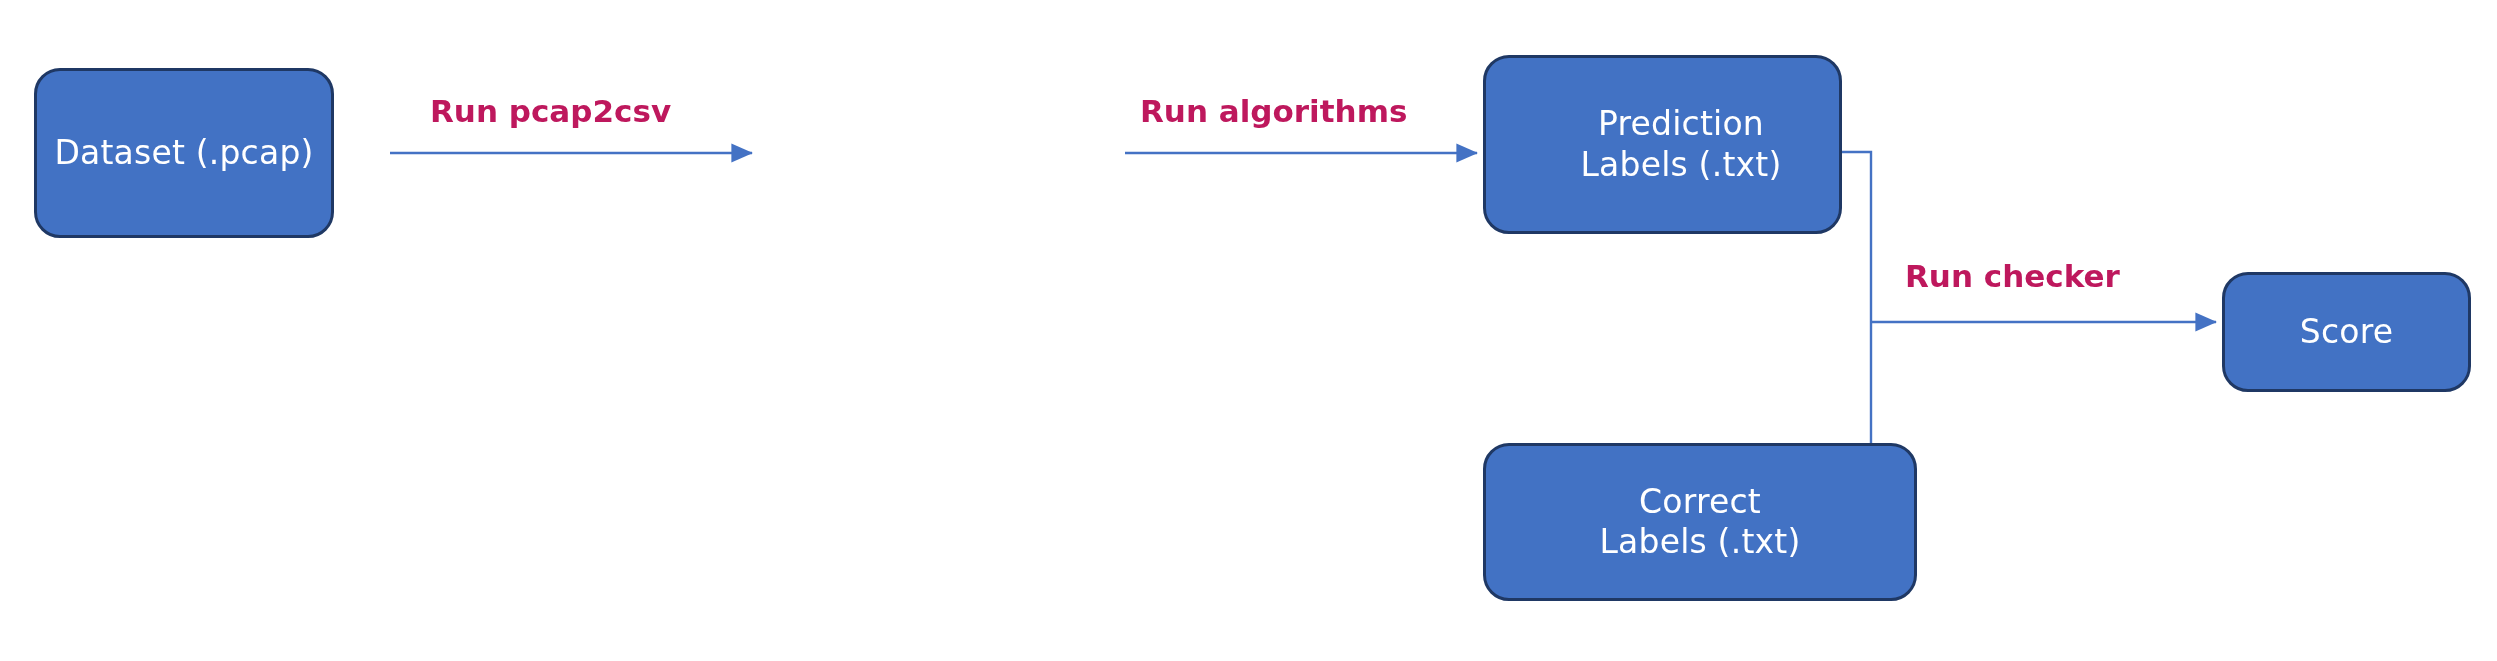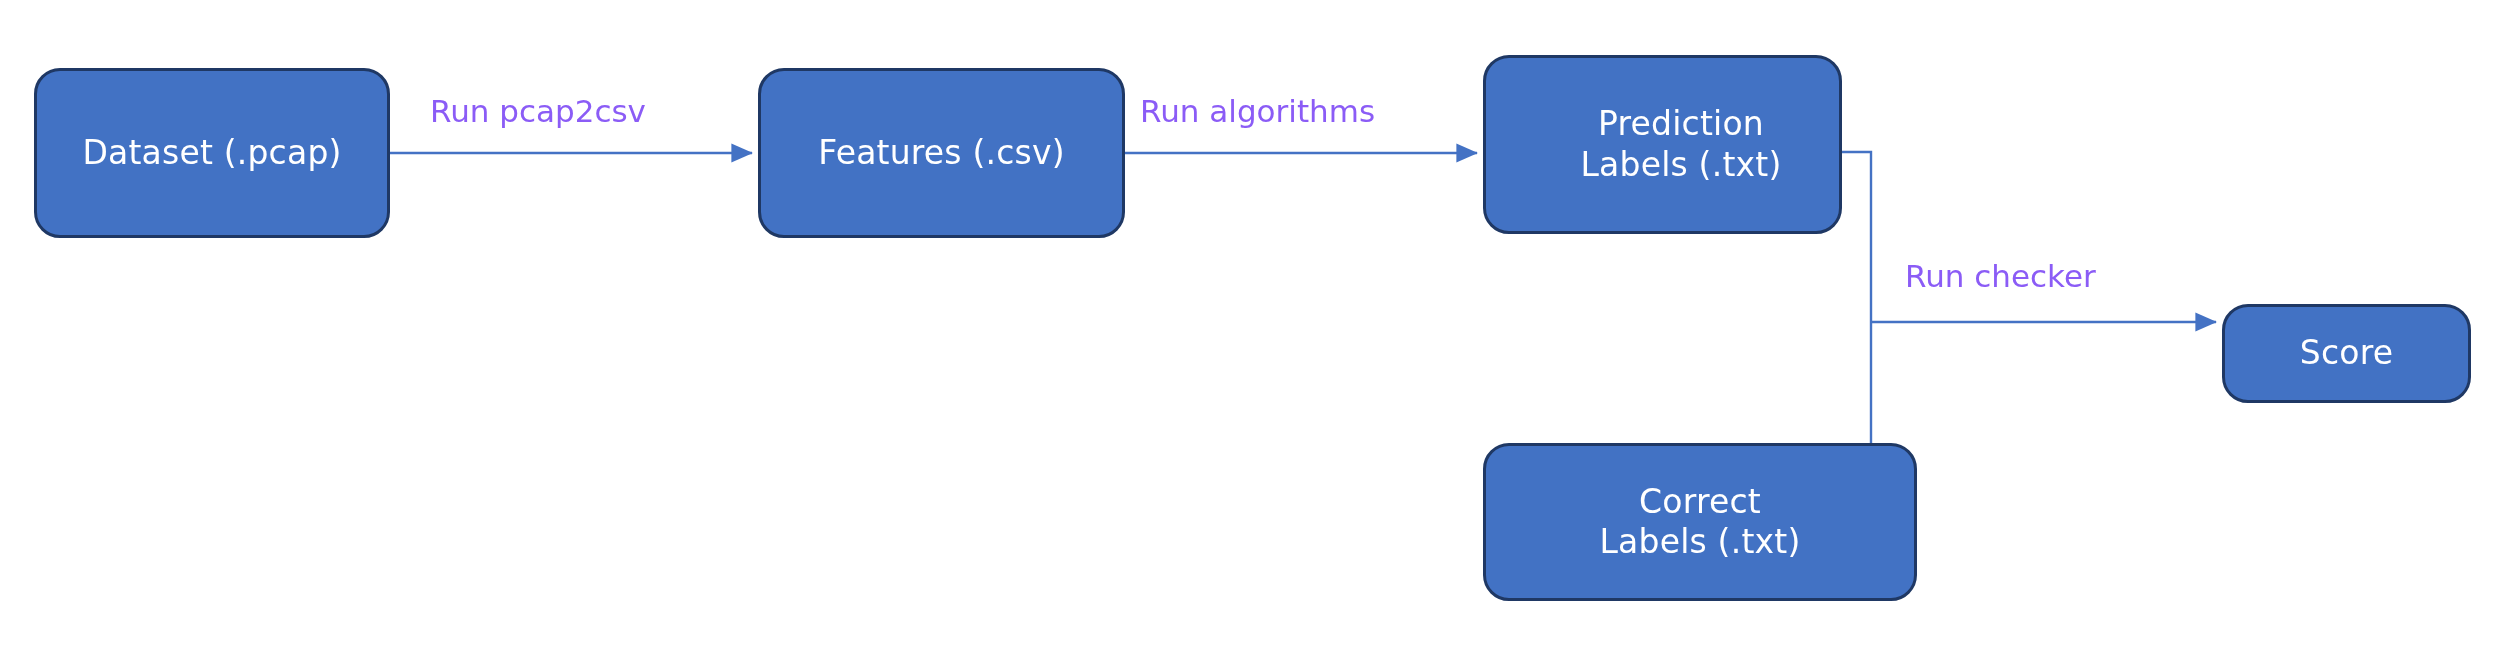--- a/index.html
+++ b/index.html
@@ -31,33 +31,33 @@
     line-height: 1.22;
     text-align: center;
     letter-spacing: 0.2px;
     font-weight: 400;
   }
   .node .node-text {
     display: block;
     width: 100%;
     white-space: pre-line;
   }
-  .node-dataset  { left: 34px;   top: 68px;  width: 356px; height: 170px; }
+  .node-dataset  { left: 34px;   top: 68px;  width: 300px; height: 170px; }
   .node-features { left: 758px;  top: 68px;  width: 367px; height: 170px; }
   .node-pred     { left: 1483px; top: 55px;  width: 359px; height: 179px; padding-left: 37px; }
   .node-correct  { left: 1483px; top: 443px; width: 434px; height: 158px; }
-  .node-score    { left: 2222px; top: 272px; width: 249px; height: 99px; margin-top: 32px; }
+  .node-score    { left: 2222px; top: 272px; width: 249px; height: 120px; }
 
   .edge-label {
     position: absolute;
-    color: #8b5cf6;
+    color: #be185d;
     font-size: 31px;
     line-height: 1;
     white-space: nowrap;
-    font-weight: 400;
+    font-weight: 700;
   }
   .lbl-pcap2csv   { left: 430px;  top: 96px; }
   .lbl-algorithms { left: 1140px; top: 96px; }
   .lbl-checker    { left: 1905px; top: 261px; }
 
   svg.connectors {
     position: absolute;
     left: 0;
     top: 0;
     width: 2497px;
@@ -86,23 +86,20 @@
 
     <polyline points="1842,517 1871,517 1871,322" fill="none" stroke="#4472C4" stroke-width="2.4"></polyline>
 
     <line x1="1871" y1="322" x2="2216" y2="322" stroke="#4472C4" stroke-width="2.4" marker-end="url(#arrowhead)"></line>
   </svg>
 
   <div class="node node-dataset">
     <span class="node-text">Dataset (.pcap)</span>
   </div>
 
-  <div class="node node-features">
-    <span class="node-text">Features (.csv)</span>
-  </div>
 
   <div class="node node-pred">
     <span class="node-text">Prediction
 Labels (.txt)</span>
   </div>
 
   <div class="node node-correct">
     <span class="node-text">Correct
 Labels (.txt)</span>
   </div>

